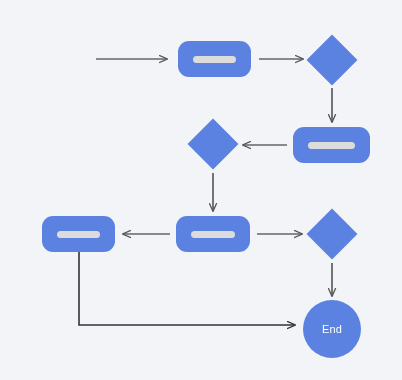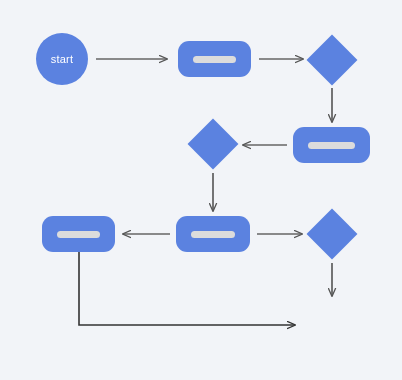--- a/index.html
+++ b/index.html
@@ -80,23 +80,20 @@
     <polyline points="259,59 303,59" fill="none" stroke="#666" stroke-width="1.6" marker-end="url(#ah)"></polyline>
     <polyline points="332,88 332,122" fill="none" stroke="#666" stroke-width="1.8" marker-end="url(#ah)"></polyline>
     <polyline points="287,145 243,145" fill="none" stroke="#666" stroke-width="1.6" marker-end="url(#ah)"></polyline>
     <polyline points="213,173 213,211" fill="none" stroke="#666" stroke-width="1.8" marker-end="url(#ah)"></polyline>
     <polyline points="170,234 123,234" fill="none" stroke="#666" stroke-width="1.6" marker-end="url(#ah)"></polyline>
     <polyline points="257,234 302,234" fill="none" stroke="#666" stroke-width="1.6" marker-end="url(#ah)"></polyline>
     <polyline points="332,263 332,296" fill="none" stroke="#666" stroke-width="1.8" marker-end="url(#ah)"></polyline>
     <polyline points="79,252 79,325 295,325" fill="none" stroke="#333" stroke-width="1.6" marker-end="url(#ahd)"></polyline>
   </svg>
 
-  <div class="node circle" style="left:36px; top:33px; width:52px; height:52px;">
-    <span>start</span>
-  </div>
 
   <div class="node rect" style="left:178px; top:41px; width:73px; height:36px;">
     <span class="rect-bar"></span>
   </div>
 
   <div class="node diamond" style="left:314px; top:42px; width:36px; height:36px;"></div>
 
   <div class="node rect" style="left:293px; top:127px; width:77px; height:36px;">
     <span class="rect-bar"></span>
   </div>
@@ -106,14 +103,17 @@
   <div class="node rect" style="left:176px; top:216px; width:74px; height:36px;">
     <span class="rect-bar"></span>
   </div>
 
   <div class="node rect" style="left:42px; top:216px; width:73px; height:36px;">
     <span class="rect-bar"></span>
   </div>
 
   <div class="node diamond" style="left:314px; top:216px; width:36px; height:36px;"></div>
 
+  <div class="node circle" style="left:303px; top:300px; width:58px; height:58px;">
+    <span>End</span>
+  </div>
 
 </div>
 
 </body></html>

